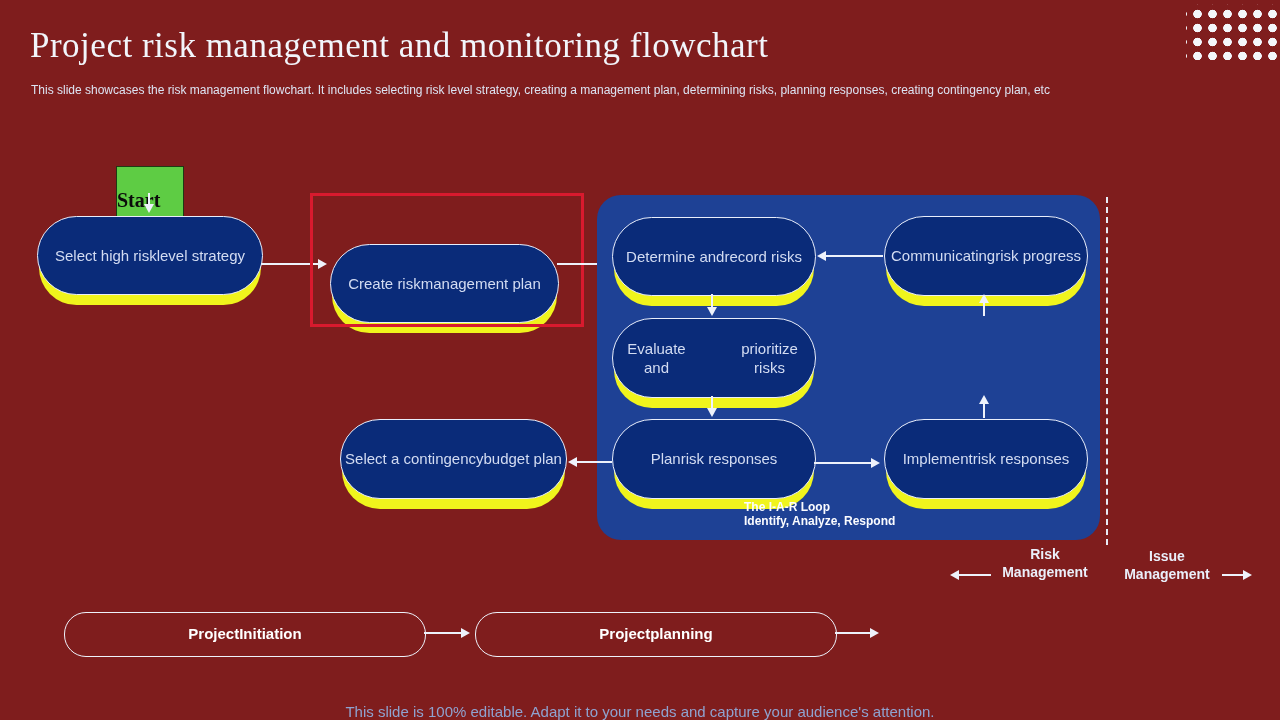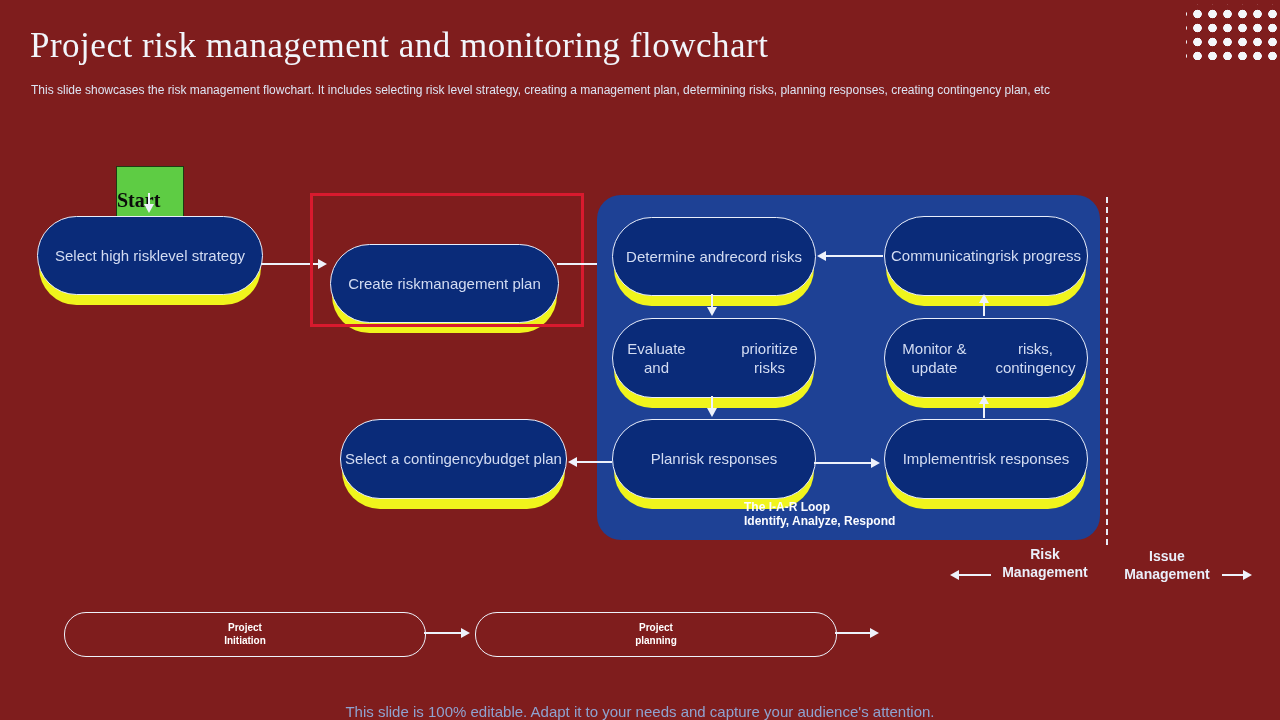--- a/index.html
+++ b/index.html
@@ -34,22 +34,22 @@
 
   .iar{position:absolute;left:744px;top:501px;width:300px;text-align:left;color:#fbfcff;
        font-weight:bold;font-size:12px;line-height:1.13;}
   .iar span{display:block;}
 
   .sidelabel{position:absolute;width:110px;text-align:center;color:#eaeffa;font-weight:bold;
              font-size:14px;line-height:1.25;}
   .sidelabel span{display:block;}
 
   .phase{position:absolute;border:1.5px solid #eef2fb;border-radius:22px;background:transparent;
-         display:flex;flex-direction:column;align-items:center;justify-content:center;
-         color:#ffffff;font-weight:bold;font-size:10px;line-height:1.25;text-align:center;}
+         display:flex;flex-direction:row;align-items:center;justify-content:center;
+         color:#ffffff;font-weight:bold;font-size:15px;line-height:1.25;text-align:center;}
   .phase span{display:block;}
 
   
   .ar{position:absolute;background:#eef2fb;}
   .ar.h{height:2px;} .ar.v{width:2px;}
   .ar::after{content:"";position:absolute;width:0;height:0;border:solid transparent;}
   .ar.right::after{right:-9px;top:-4px;border-left:9px solid #eef2fb;border-top:5px solid transparent;border-bottom:5px solid transparent;}
   .ar.left::after{left:-9px;top:-4px;border-right:9px solid #eef2fb;border-top:5px solid transparent;border-bottom:5px solid transparent;}
   .ar.down::after{bottom:-9px;left:-4px;border-top:9px solid #eef2fb;border-left:5px solid transparent;border-right:5px solid transparent;}
   .ar.up::after{top:-9px;left:-4px;border-bottom:9px solid #eef2fb;border-left:5px solid transparent;border-right:5px solid transparent;}
@@ -96,24 +96,20 @@
   </div>
 
   <div class="ar h left" style="left:823px;top:255px;width:60px;"></div>
   <div class="ar v down" style="left:711px;top:294px;height:16px;"></div>
 
   <div class="node" style="left:612px;top:318px;width:202px;height:78px;gap:24px;">
     <span>Evaluate and</span>
     <span>prioritize risks</span>
   </div>
 
-  <div class="node" style="left:884px;top:318px;width:202px;height:78px;">
-    <span>Monitor &amp; update</span>
-    <span>risks, contingency</span>
-  </div>
 
   <div class="ar v up" style="left:983px;top:300px;height:16px;"></div>
   <div class="ar v down" style="left:711px;top:396px;height:15px;"></div>
 
   <div class="node" style="left:340px;top:419px;width:225px;height:78px;">
     <span>Select a contingency</span>
     <span>budget plan</span>
   </div>
 
   <div class="node" style="left:612px;top:419px;width:202px;height:78px;">

